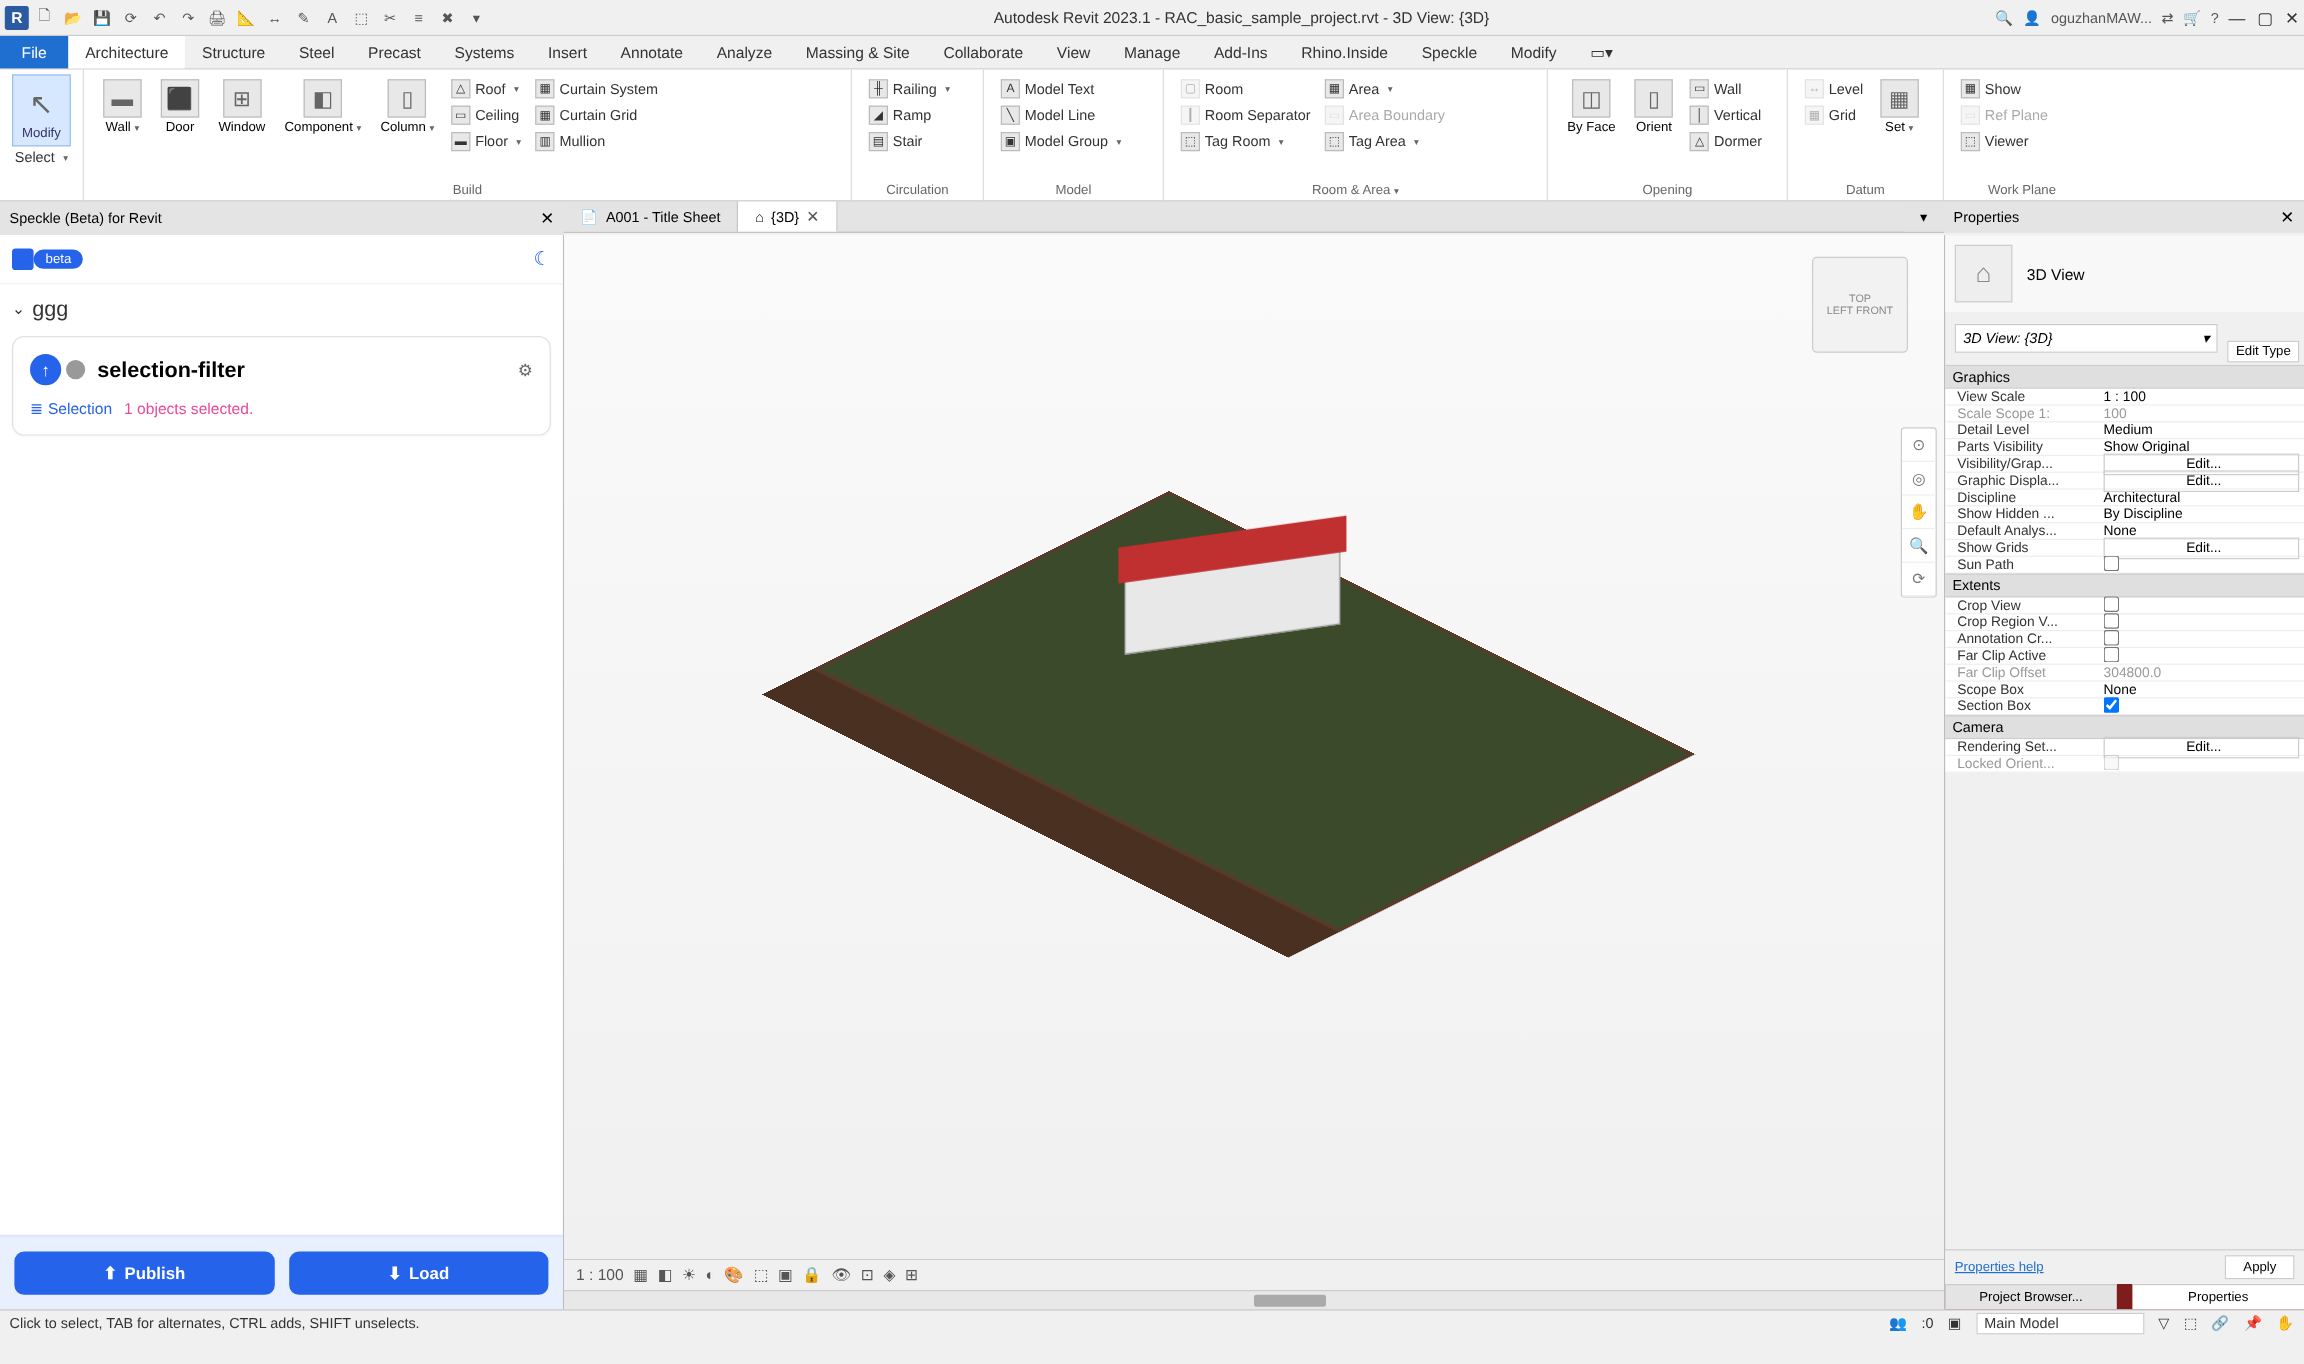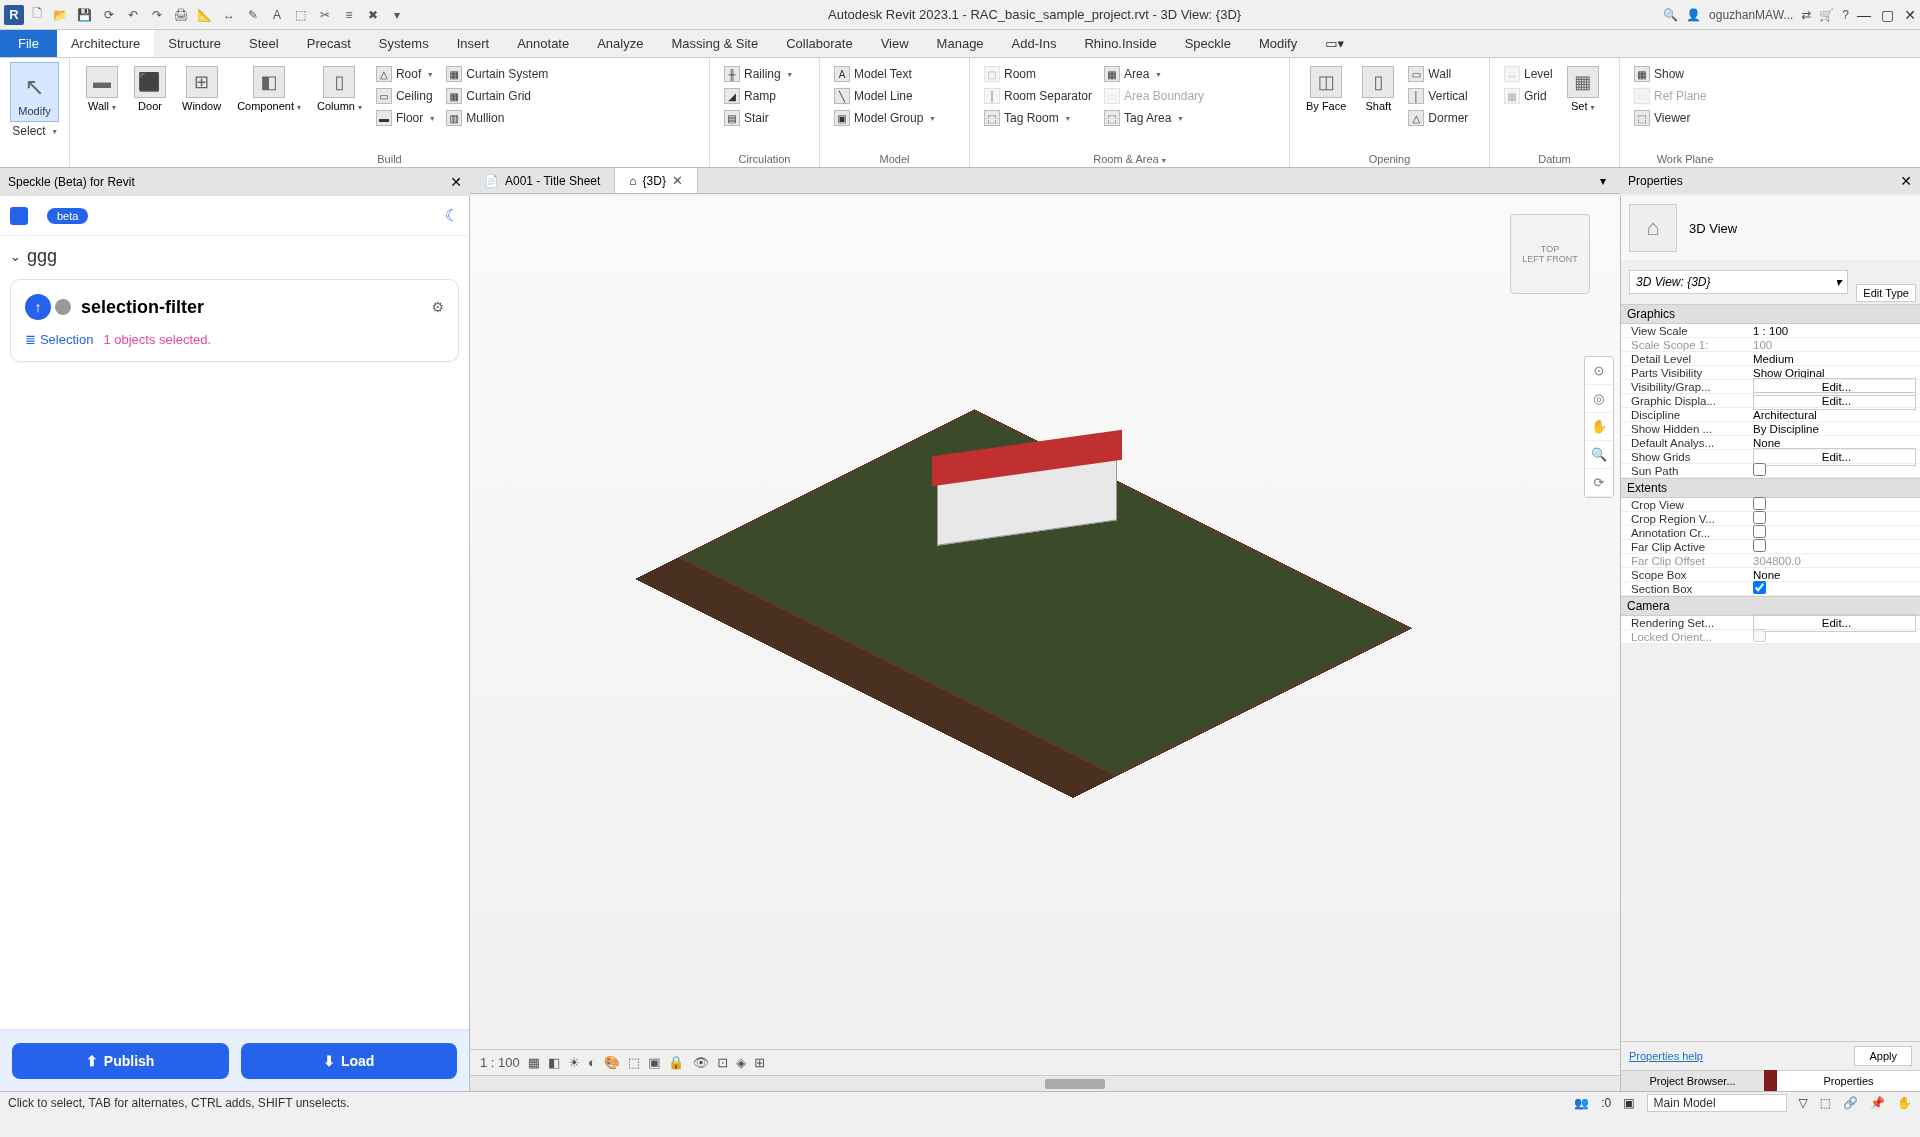--- a/index.html
+++ b/index.html
@@ -306,21 +306,21 @@
   </div>
 
   <div class="ribbon-group" style="width:200px;">
     <div class="big-row">
       <div class="big-btn">
           <div class="icon">◫</div>
           <div class="label">By Face</div>
         </div>
       <div class="big-btn">
           <div class="icon">▯</div>
-          <div class="label">Shaft</div>
+          <div class="label">Orient</div>
         </div>
       <div class="small-stack">
         <div class="small-btn">
             <span class="si">▭</span>
             <span>Wall</span>
           </div>
         <div class="small-btn">
             <span class="si">│</span>
             <span>Vertical</span>
           </div>
@@ -401,21 +401,21 @@
       <span>Properties</span>
       <span class="x">✕</span>
     </div>
   </div>
 </div>
 
 <div class="main">
 
   <div class="speckle">
     <div class="speckle-top">
-      <div style="display:flex;gap:19px;align-items:center;">
+      <div style="display:flex;gap:0;align-items:center;">
         <span style="width:18px;height:18px;background:#2563eb;border-radius:3px;display:inline-block;"></span>
         <span class="badge-beta">beta</span>
       </div>
       <span class="moon">☾</span>
     </div>
     <div class="speckle-body">
       <div class="proj-header">
         <span style="font-size:13px;">⌄</span>
         <span>ggg</span>
       </div>

